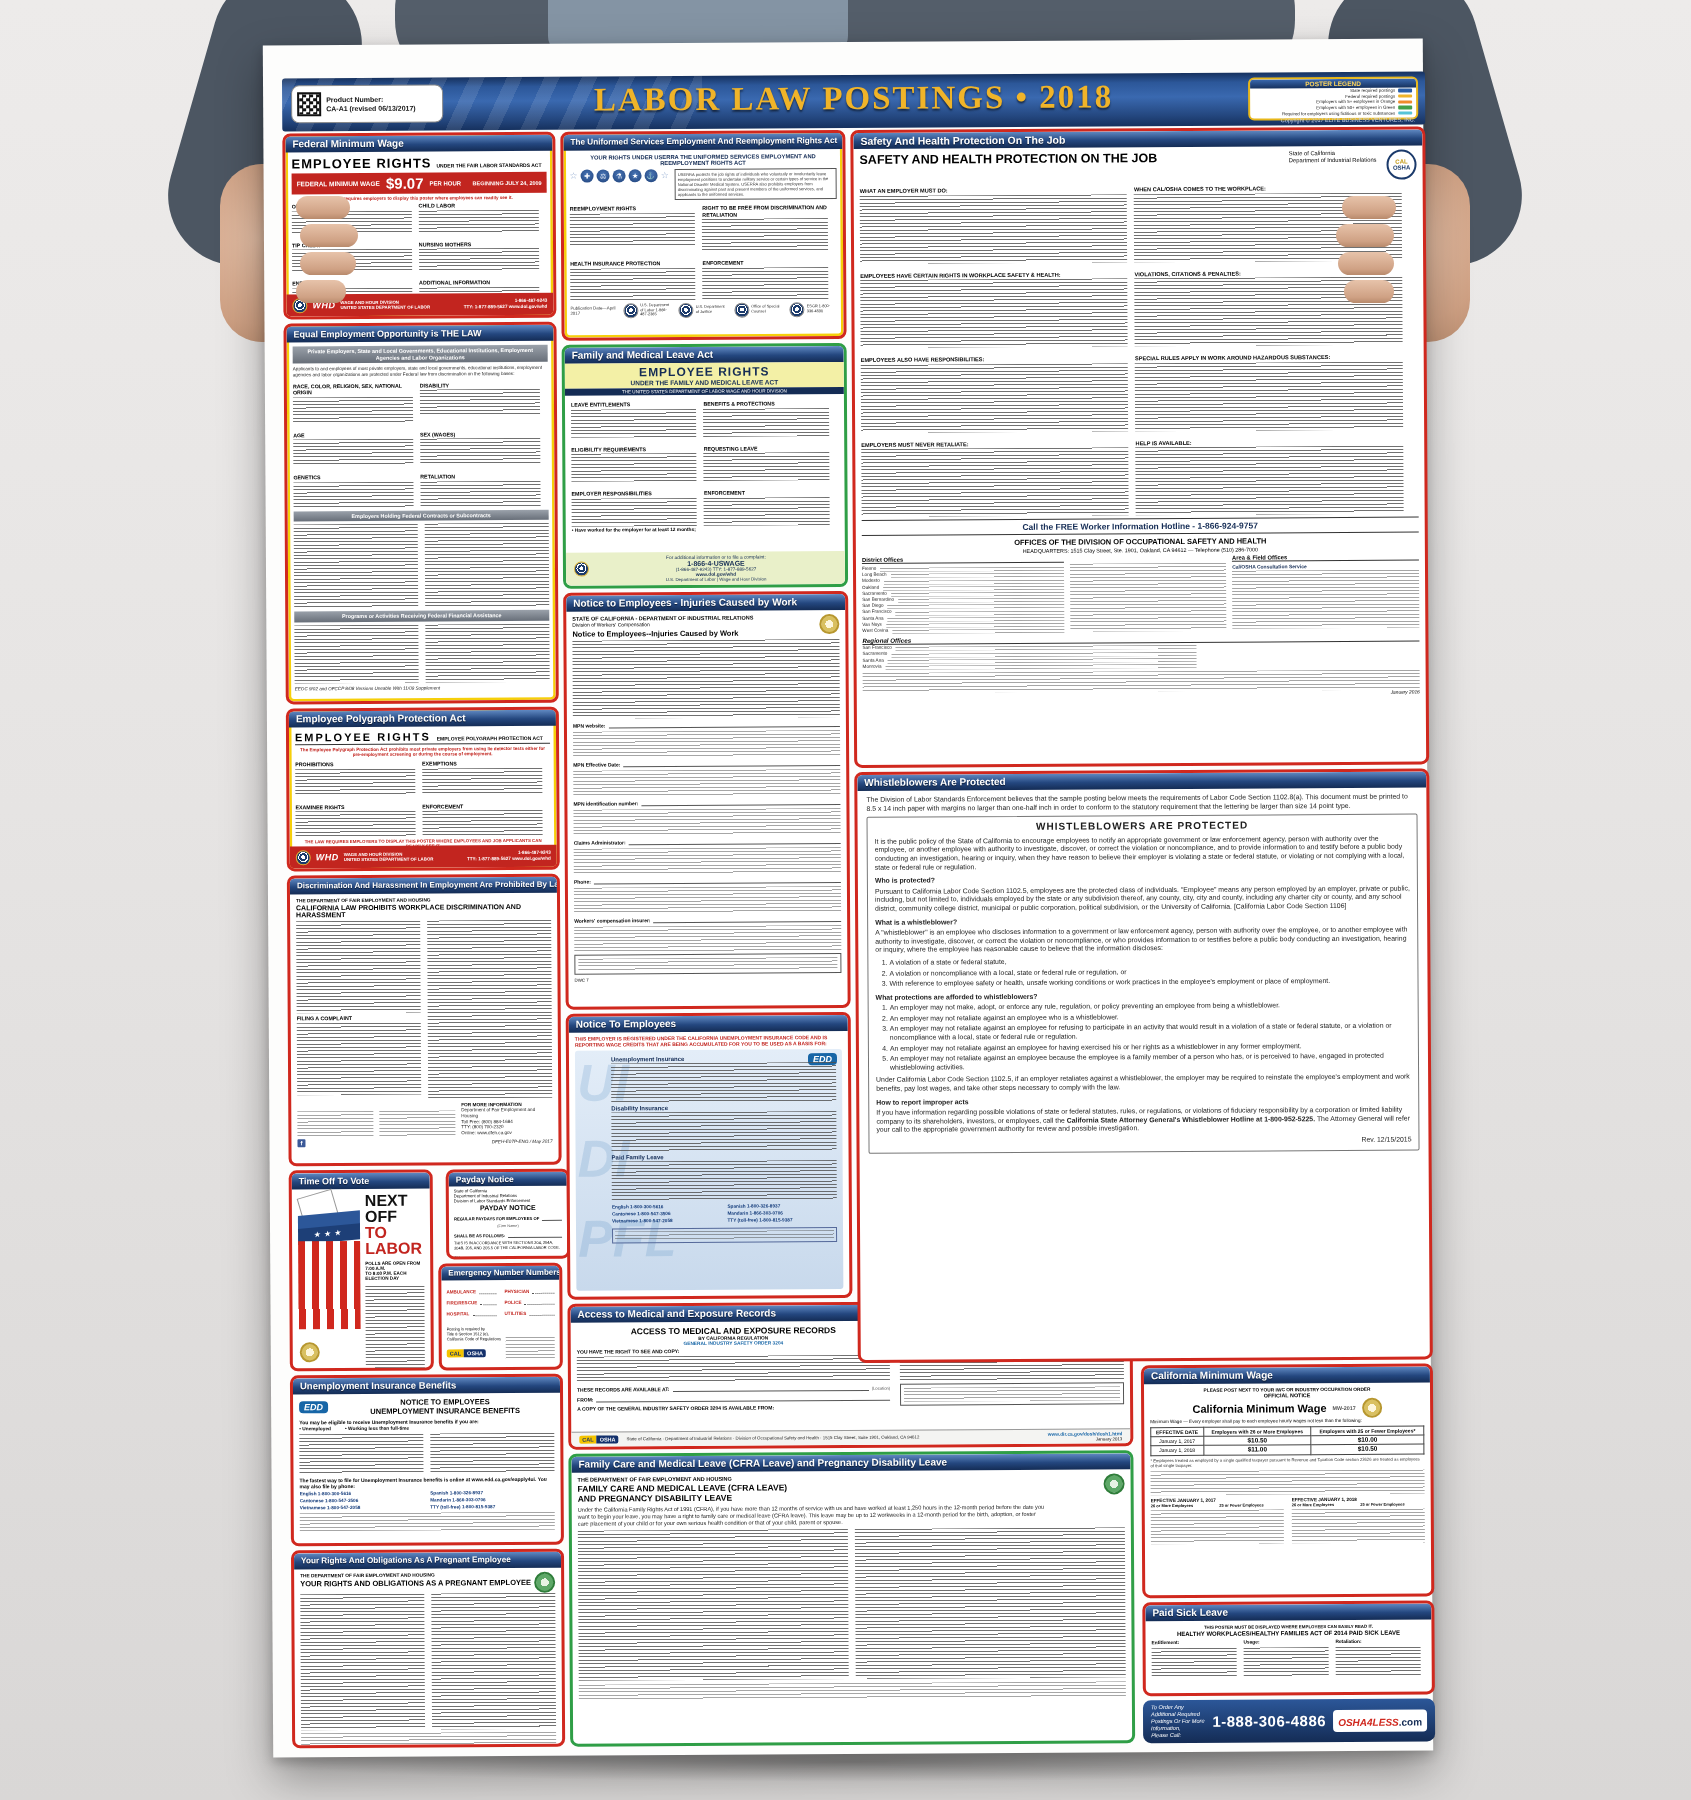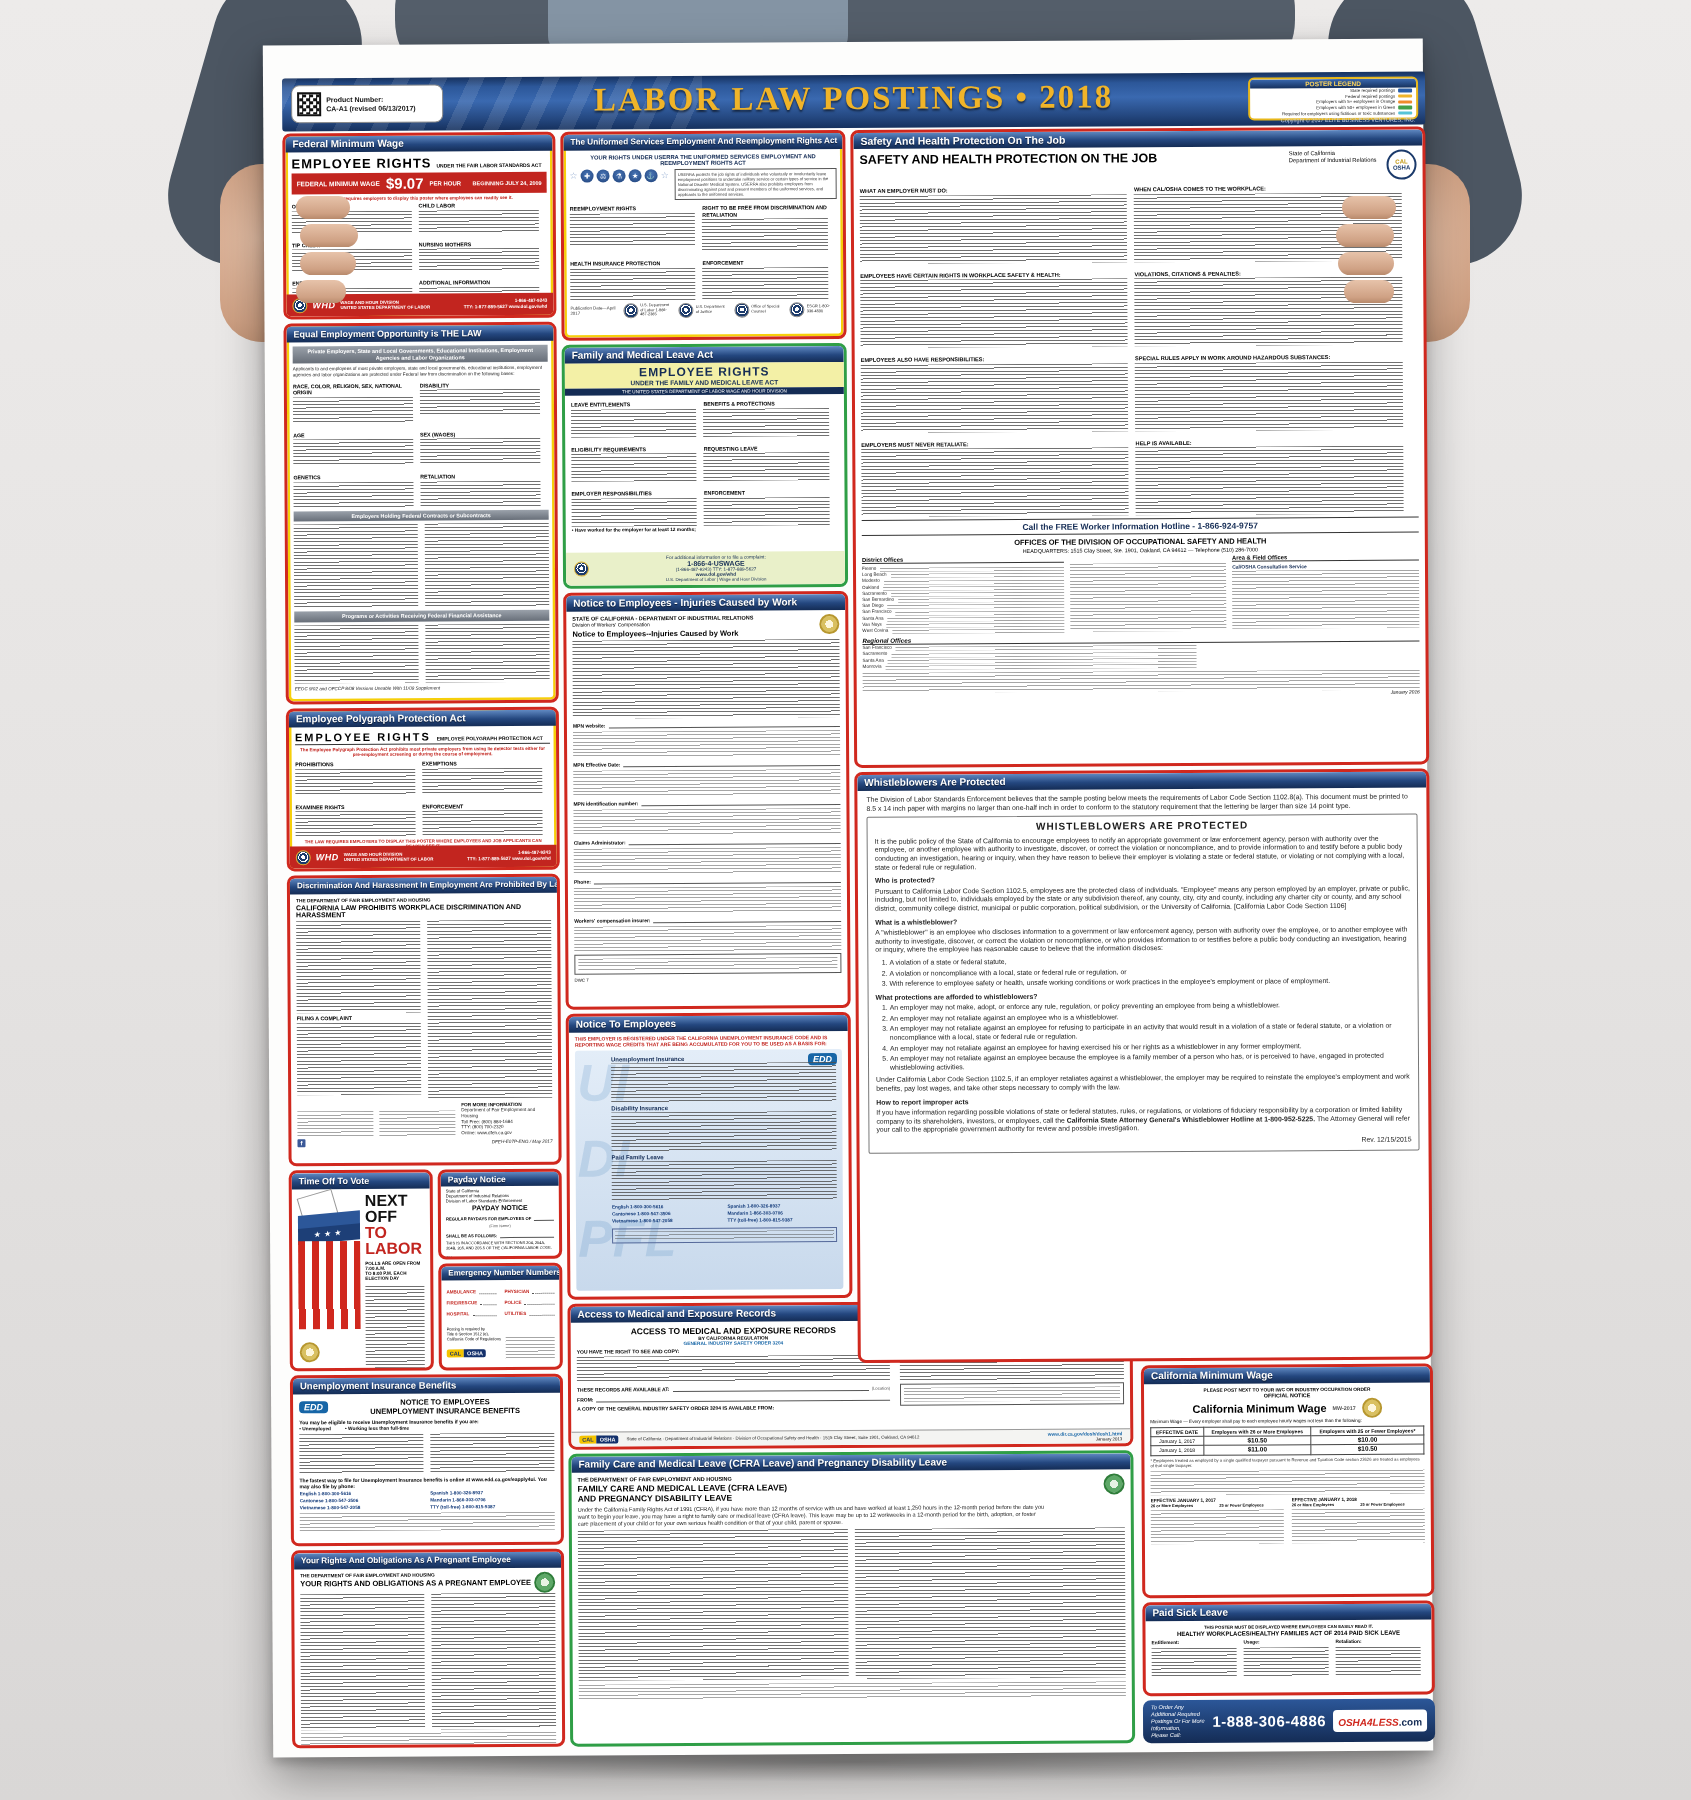--- a/index.html
+++ b/index.html
@@ -364,21 +364,21 @@
         <div style="font-weight:800;font-size:16px;line-height:16px;color:#111">NEXT OFF</div>
         <div style="font-weight:800;font-size:16px;line-height:16px;color:#c2251f">TO LABOR</div>
         <div style="font-size:4.6px;font-weight:700;margin-top:4px">POLLS ARE OPEN FROM 7:00 A.M.</div>
         <div style="font-size:4.6px;font-weight:700">TO 8:00 P.M. EACH ELECTION DAY</div>
         <div class="tl" style="height:96px;margin-top:5px"></div>
       </div>
     </div>
     <div class="goldseal" style="position:absolute;left:7px;bottom:6px"></div>
   </section>
 
-  <section class="sec" style="left:149px;top:1092px;width:124px;height:90px">
+  <section class="sec" style="left:157px;top:1092px;width:124px;height:90px">
     <div class="hdr" style="font-size:8.5px;line-height:14px">Payday Notice</div>
     <div class="bd" style="padding:2px 5px">
       <div style="font-size:4.2px;line-height:5px">State of California</div>
       <div style="font-size:4.2px;line-height:5px">Department of Industrial Relations</div>
       <div style="font-size:4.2px;line-height:5px">Division of Labor Standards Enforcement</div>
       <div class="ctr" style="font-weight:800;font-size:7px;margin:1px 0">PAYDAY NOTICE</div>
       <div class="field">
             <span class="lb" style="font-size:4.2px">REGULAR PAYDAYS FOR EMPLOYEES OF</span>
             <span class="ln"></span>
           </div>

